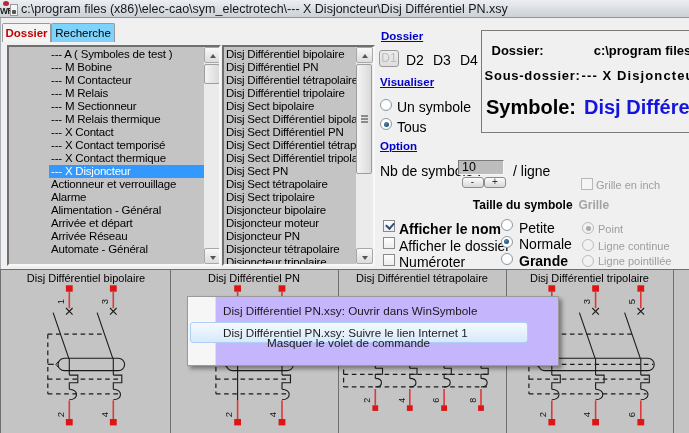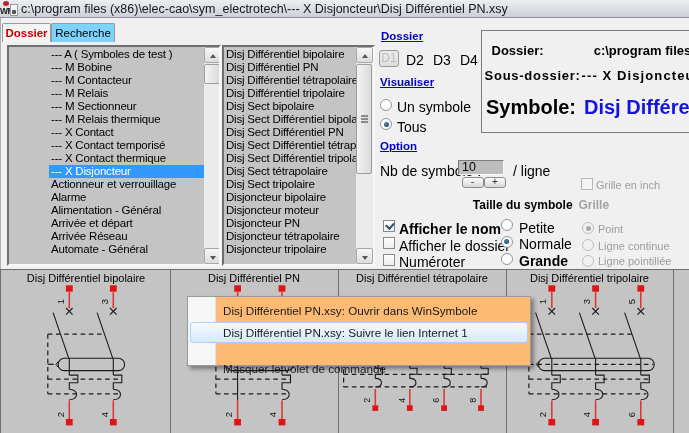--- a/index.html
+++ b/index.html
@@ -44,21 +44,21 @@
 
 #infopanel { left:481px; top:30px; width:214px; height:103px; border:1px solid #7b7b7b; background:#f0f0f0; }
 
 #nbinput { left:458px; top:159.5px; width:46px; height:15.5px; background:#bdbdbd; border-style:solid; border-width:1px; border-color:#7c7c7c #f8f8f8 #f8f8f8 #7c7c7c; font-size:12.5px; color:#000; padding-left:3px; line-height:13px; }
 .minibtn { position:absolute; top:177px; width:22px; height:11px; border:1px solid #8c8c8c; border-radius:3px; background:linear-gradient(#fbfbfb,#d9d9d9); font-size:10px; line-height:8px; text-align:center; color:#333; }
 
 #preview { left:0; top:269px; width:689px; height:164px; background:#c4c4c4; border-top:1px solid #6f6f6f; border-left:1px solid #6f6f6f; }
 .vdiv { position:absolute; top:269px; width:1px; height:164px; background:#6f6f6f; }
 .ptitle { position:absolute; top:271.5px; font-size:11px; color:#000; text-align:center; white-space:nowrap; }
 
-#menu { left:187px; top:295.5px; width:344px; height:70px; background:#fdba74; border:1px solid #9a9a9a; box-shadow:3px 3px 4px rgba(0,0,0,0.38); }
+#menu { left:187px; top:295.5px; width:372px; height:70px; background:#c4b5fd; border:1px solid #9a9a9a; box-shadow:3px 3px 4px rgba(0,0,0,0.38); }
 #menu .gutter { position:absolute; left:0; top:0; width:28px; height:68px; background:#f6f6f7; border-right:1px solid #e0e0e0; }
 .mitem { position:absolute; left:35px; font-size:11.7px; color:#1a1a1a; white-space:nowrap; }
 #mhl { position:absolute; left:2px; top:25.5px; width:338px; height:21px; border:1px solid #aecff7; border-radius:3px; background:linear-gradient(#f5fafe,#d7e9fa); }
 svg { position:absolute; left:0; top:0; }
 </style>
 </head>
 <body>
 <div class="abs" id="titlebar"></div>
 <div class="abs" id="title-text">c:\program files (x86)\elec-cao\sym_electrotech\--- X Disjoncteur\Disj Différentiel PN.xsy</div>
 
@@ -105,20 +105,21 @@
 <div style="padding-top:1px;width:132px;">
 <div class="lrow">Disj Différentiel bipolaire</div>
 <div class="lrow">Disj Différentiel PN</div>
 <div class="lrow">Disj Différentiel tétrapolaire</div>
 <div class="lrow">Disj Différentiel tripolaire</div>
 <div class="lrow">Disj Sect bipolaire</div>
 <div class="lrow">Disj Sect Différentiel bipolaire</div>
 <div class="lrow">Disj Sect Différentiel PN</div>
 <div class="lrow">Disj Sect Différentiel tétrapolaire</div>
 <div class="lrow">Disj Sect Différentiel tripolaire</div>
+<div class="lrow">Disj Sect PN</div>
 <div class="lrow">Disj Sect tétrapolaire</div>
 <div class="lrow">Disj Sect tripolaire</div>
 <div class="lrow">Disjoncteur bipolaire</div>
 <div class="lrow">Disjoncteur moteur</div>
 <div class="lrow">Disjoncteur PN</div>
 <div class="lrow">Disjoncteur tétrapolaire</div>
 <div class="lrow">Disjoncteur tripolaire</div>
 </div>
 <div class="sb" style="left:132px;">
  <div class="sbtn" style="top:0;">
@@ -315,14 +316,14 @@
 <line x1="528.9" y1="334.2" x2="528.9" y2="393.8" stroke="#1a1a1a" stroke-width="1.2" stroke-dasharray="4.6,3.6"></line>
 <line x1="528.9" y1="379.1" x2="649.5" y2="379.1" stroke="#1a1a1a" stroke-width="1.2" stroke-dasharray="4.6,3.6"></line>
 <line x1="528.9" y1="393.8" x2="646.5" y2="393.8" stroke="#1a1a1a" stroke-width="1.2" stroke-dasharray="4.6,3.6"></line>
 </svg>
 
 <div class="abs" id="menu">
  <div class="gutter"></div>
  <div id="mhl"></div>
  <div class="mitem" style="top:7px;">Disj Différentiel PN.xsy: Ouvrir dans WinSymbole</div>
  <div class="mitem" style="top:29px;">Disj Différentiel PN.xsy: Suivre le lien Internet 1</div>
- <div class="mitem" style="top:65px;">Masquer le volet de commande</div>
+ <div class="mitem" style="top:39px;margin-left:44px;">Masquer le volet de commande</div>
 </div>
 
 </body></html>

